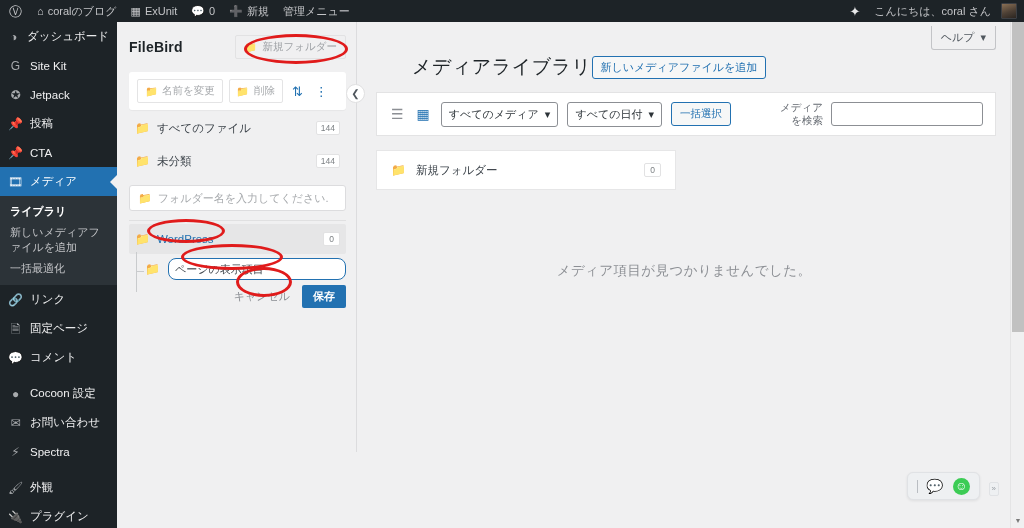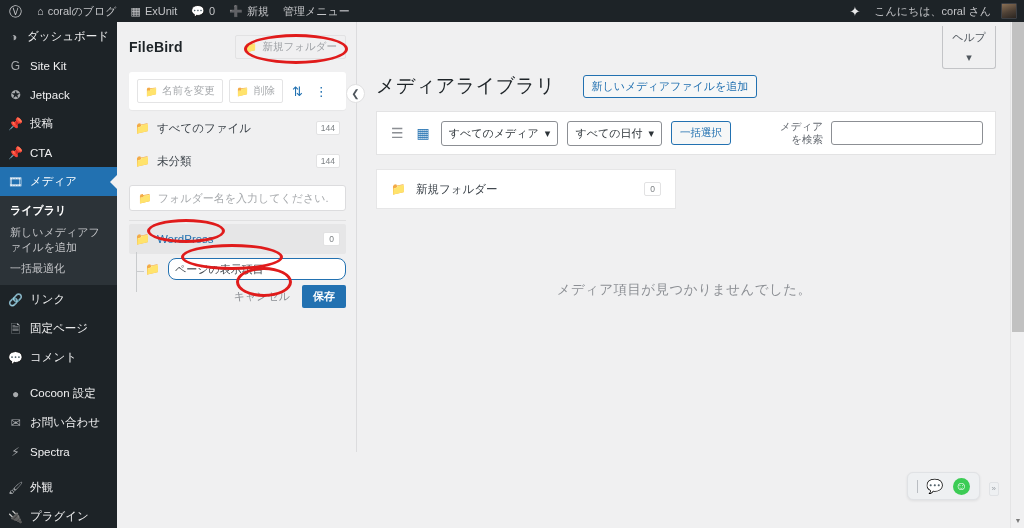--- a/index.html
+++ b/index.html
@@ -49,21 +49,21 @@
   .menu-row.active .mi { color: #fff; }
   .menu-row.active::after {
     content: ""; position: absolute; right: -1px; top: 50%; transform: translateY(-50%);
     border-style: solid; border-width: 8px 8px 8px 0;
     border-color: transparent #f0f0f1 transparent transparent;
   }
   .submenu { background: #2c3338; padding: 5px 0 7px 0; }
   .submenu .srow {
     padding: 3px 8px 3px 10px; font-size: 11px; color: #c3c4c7; line-height: 1.35;
   }
-  .submenu .srow.cur { color: #fff; font-weight: bold; font-family: Liberation Mono, monospace; }
+  .submenu .srow.cur { color: #fff; font-weight: bold; }
   .menu-sep { height: 7px; }
 
   
   .filebird {
     position: absolute; top: 22px; left: 117px; width: 240px; height: 430px;
     background: #f0f0f1; border-right: 1px solid #dcdcde;
     padding: 12px 10px 0 12px;
   }
   .fb-head { display: flex; align-items: center; justify-content: space-between; height: 26px; }
   .fb-title { font-size: 14px; font-weight: bold; color: #1d2327; letter-spacing: .2px; }
@@ -133,23 +133,23 @@
 
   
   .content {
     position: absolute; top: 22px; left: 358px; width: 652px; height: 506px;
     background: #f0f0f1; overflow: hidden;
   }
   .help-wrap { display: flex; justify-content: flex-end; padding: 4px 14px 0 0; }
   .help-btn {
     background: #f0f0f1; border: 1px solid #c3c4c7; border-top: none;
     border-radius: 0 0 3px 3px; font-size: 11px; color: #50575e;
-    padding: 4px 9px; display: flex; align-items: center; gap: 6px; flex-direction: column;
-  }
-  .page-head { display: flex; align-items: center; gap: 27px; padding: 4px 0 0 18px; }
+    padding: 4px 9px; display: flex; align-items: center; gap: 6px;
+  }
+  .page-head { display: flex; align-items: center; gap: 0; padding: 4px 0 0 18px; margin-left: 36px; }
   .page-title { font-size: 19px; color: #1d2327; font-weight: normal; letter-spacing: .5px; }
   .addnew-btn {
     border: 1px solid #2271b1; color: #2271b1; background: #f6f7f7; border-radius: 3px;
     font-size: 11px; padding: 3px 8px; white-space: nowrap;
   }
   .toolbar-card {
     margin: 12px 14px 0 18px; background: #fff; border: 1px solid #e3e3e4;
     height: 44px; display: flex; align-items: center; padding: 0 12px; gap: 9px;
   }
   .view-icon { font-size: 14px; line-height: 1; color: #8c8f94; padding: 2px; }

